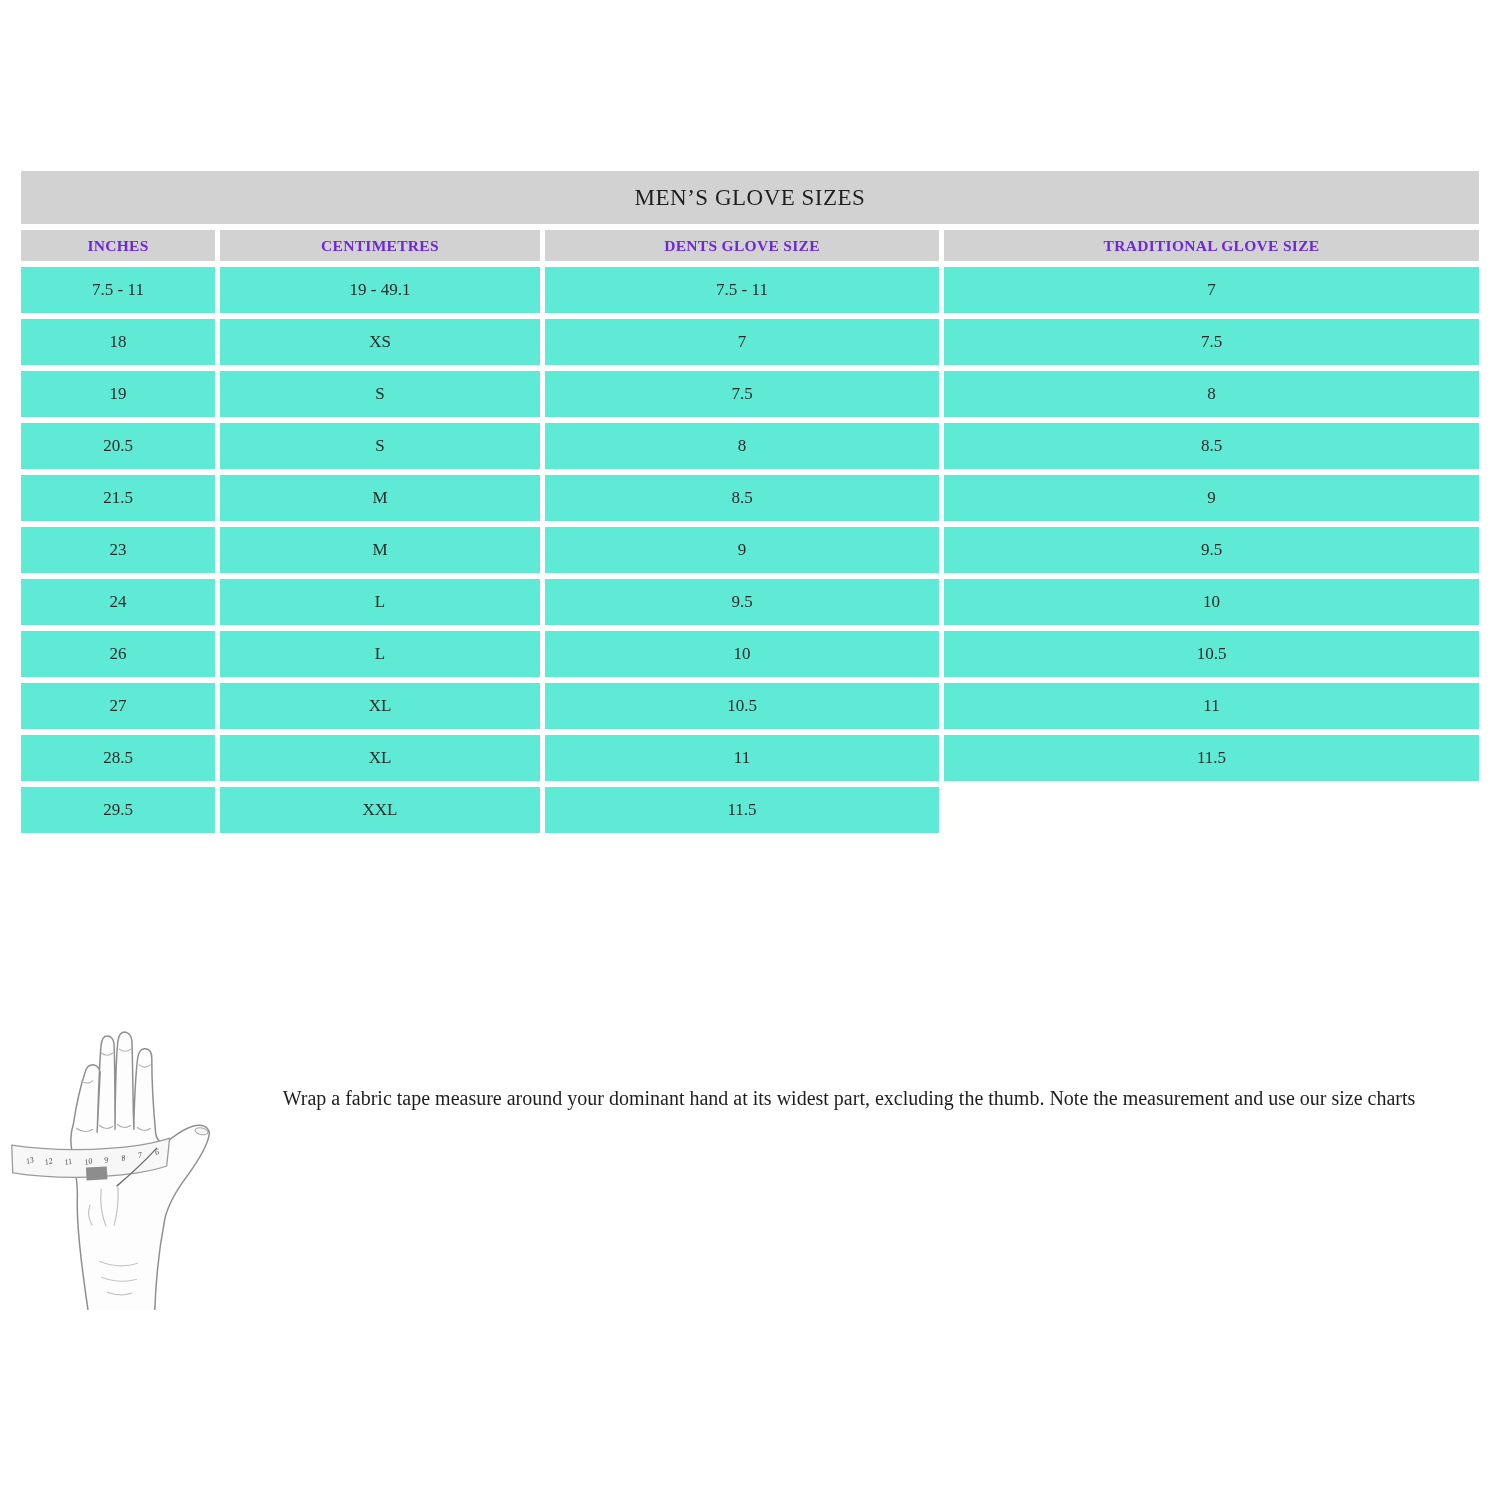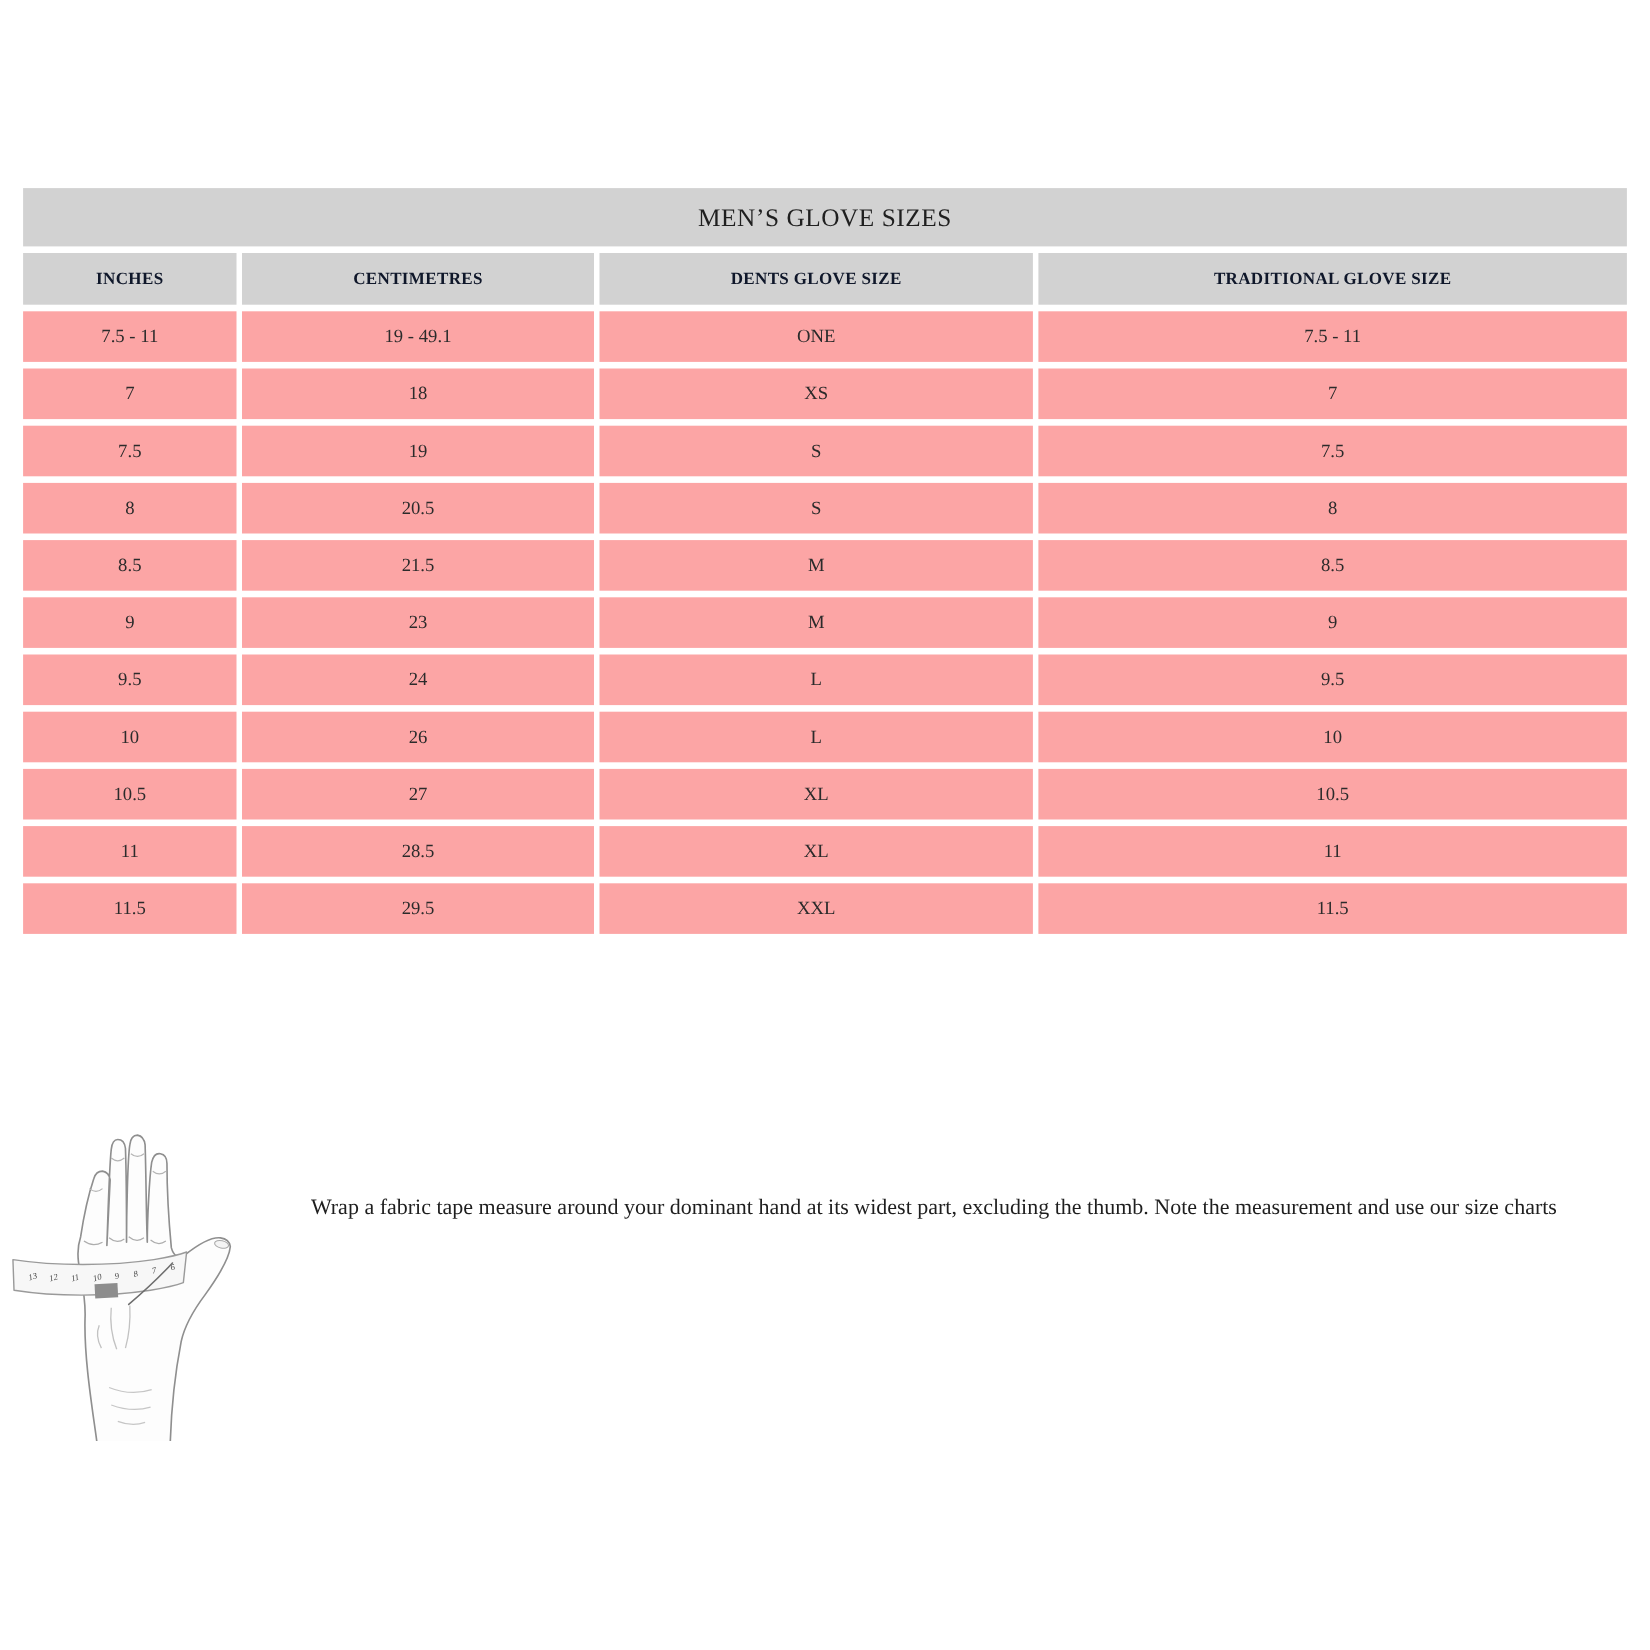--- a/index.html
+++ b/index.html
@@ -18,26 +18,26 @@
     column-gap:5px;row-gap:6px;
   }
   .t-title{
     grid-column:1 / -1;
     height:53px;
     background:#d2d2d2;
     display:flex;align-items:center;justify-content:center;
     font-size:23px;letter-spacing:0.5px;color:#1f1f1f;
   }
   .t-head{
-    height:47px;background:#d2d2d2;
+    height:31px;background:#d2d2d2;
     display:flex;align-items:center;justify-content:center;
-    font-weight:bold;font-size:15.5px;letter-spacing:0.3px;color:#0f172a;
+    font-weight:bold;font-size:15.5px;letter-spacing:0.3px;color:#6d28d9;
   }
   .t-cell{
-    height:46px;background:#fca5a5;
+    height:46px;background:#5eead4;
     display:flex;align-items:center;justify-content:center;
     font-size:17px;color:#2b2b2b;
   }
   
   .hand-svg{
     position:absolute;left:10px;top:1022px;
     width:220px;height:288px;
   }
   .guide-text{
     position:absolute;left:221px;top:1080px;width:1256px;
@@ -58,21 +58,20 @@
 
     <div class="t-title">MEN’S GLOVE SIZES</div>
 
     <div class="t-head">INCHES</div>
     <div class="t-head">CENTIMETRES</div>
     <div class="t-head">DENTS GLOVE SIZE</div>
     <div class="t-head">TRADITIONAL GLOVE SIZE</div>
 
     <div class="t-cell">7.5 - 11</div>
     <div class="t-cell">19 - 49.1</div>
-    <div class="t-cell">ONE</div>
     <div class="t-cell">7.5 - 11</div>
 
     <div class="t-cell">7</div>
     <div class="t-cell">18</div>
     <div class="t-cell">XS</div>
     <div class="t-cell">7</div>
 
     <div class="t-cell">7.5</div>
     <div class="t-cell">19</div>
     <div class="t-cell">S</div>

